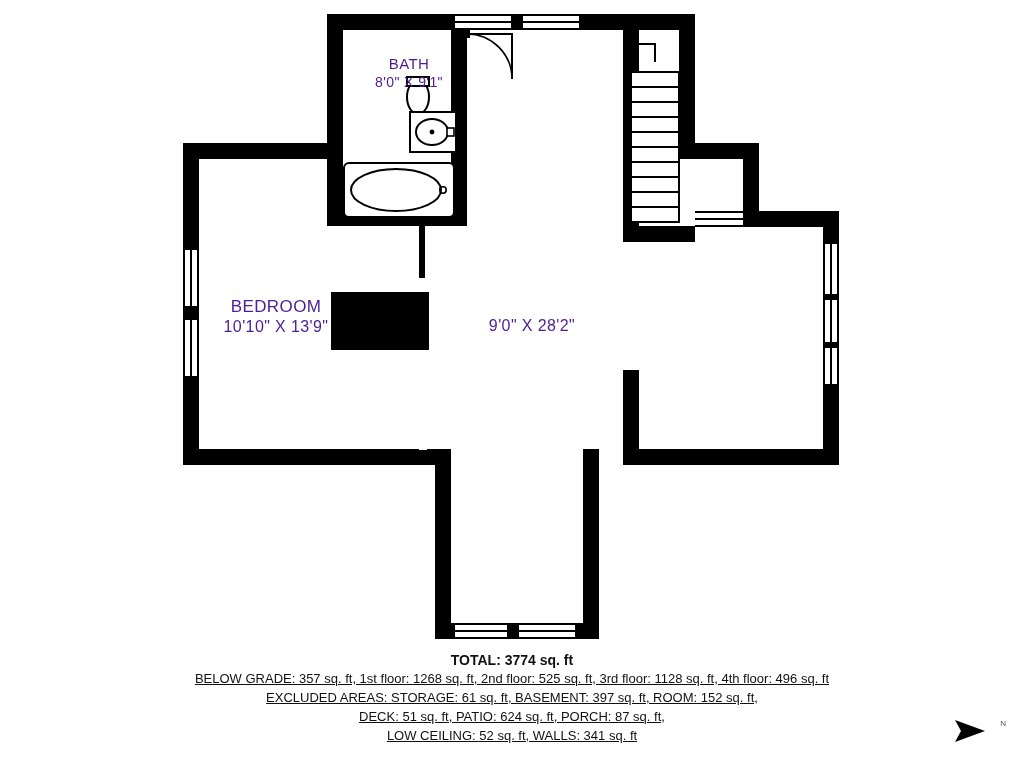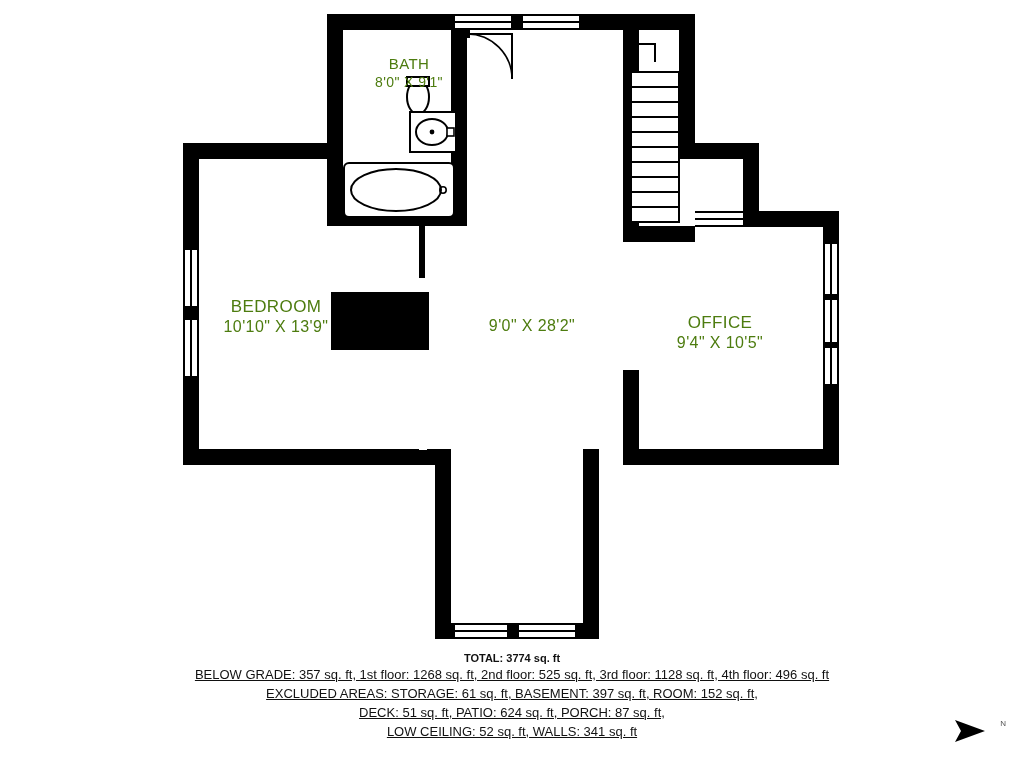--- a/index.html
+++ b/index.html
@@ -26,21 +26,21 @@
 
   .wall {
     position: absolute;
     background: #000000;
   }
 
   .room-label {
     position: absolute;
     text-align: center;
     line-height: 1.25;
-    color: #4d7c0f;
+    color: #4c1d95;
     letter-spacing: 0.4px;
   }
   .room-label .room-name {
     display: block;
     font-size: 17px;
   }
   .room-label .room-dims {
     display: block;
     font-size: 16px;
   }
@@ -106,21 +106,21 @@
 
   #summary {
     position: absolute;
     left: 0;
     right: 0;
     top: 652px;
     text-align: center;
     color: #111111;
   }
   #summary .total {
-    font-size: 11px;
+    font-size: 14px;
     font-weight: bold;
     margin-bottom: 2px;
   }
   #summary .line {
     font-size: 13px;
     line-height: 1.45;
     text-decoration: underline;
   }
   #summary .disclaimer {
     margin-top: 12px;
@@ -275,24 +275,20 @@
 
   <div class="room-label" style="left:196px; top:296px; width:160px;">
     <span class="room-name">BEDROOM</span>
     <span class="room-dims">10'10" X 13'9"</span>
   </div>
 
   <div class="room-label" style="left:452px; top:316px; width:160px;">
     <span class="room-dims">9'0" X 28'2"</span>
   </div>
 
-  <div class="room-label" style="left:650px; top:312px; width:140px;">
-    <span class="room-name">OFFICE</span>
-    <span class="room-dims">9'4" X 10'5"</span>
-  </div>
 </div>
 
 <div id="summary">
   <div class="total">TOTAL: 3774 sq. ft</div>
   <div class="line">BELOW GRADE: 357 sq. ft, 1st floor: 1268 sq. ft, 2nd floor: 525 sq. ft, 3rd floor: 1128 sq. ft, 4th floor: 496 sq. ft</div>
   <div class="line">EXCLUDED AREAS: STORAGE: 61 sq. ft, BASEMENT: 397 sq. ft, ROOM: 152 sq. ft,</div>
   <div class="line">DECK: 51 sq. ft, PATIO: 624 sq. ft, PORCH: 87 sq. ft,</div>
   <div class="line">LOW CEILING: 52 sq. ft, WALLS: 341 sq. ft</div>
 </div>
 

